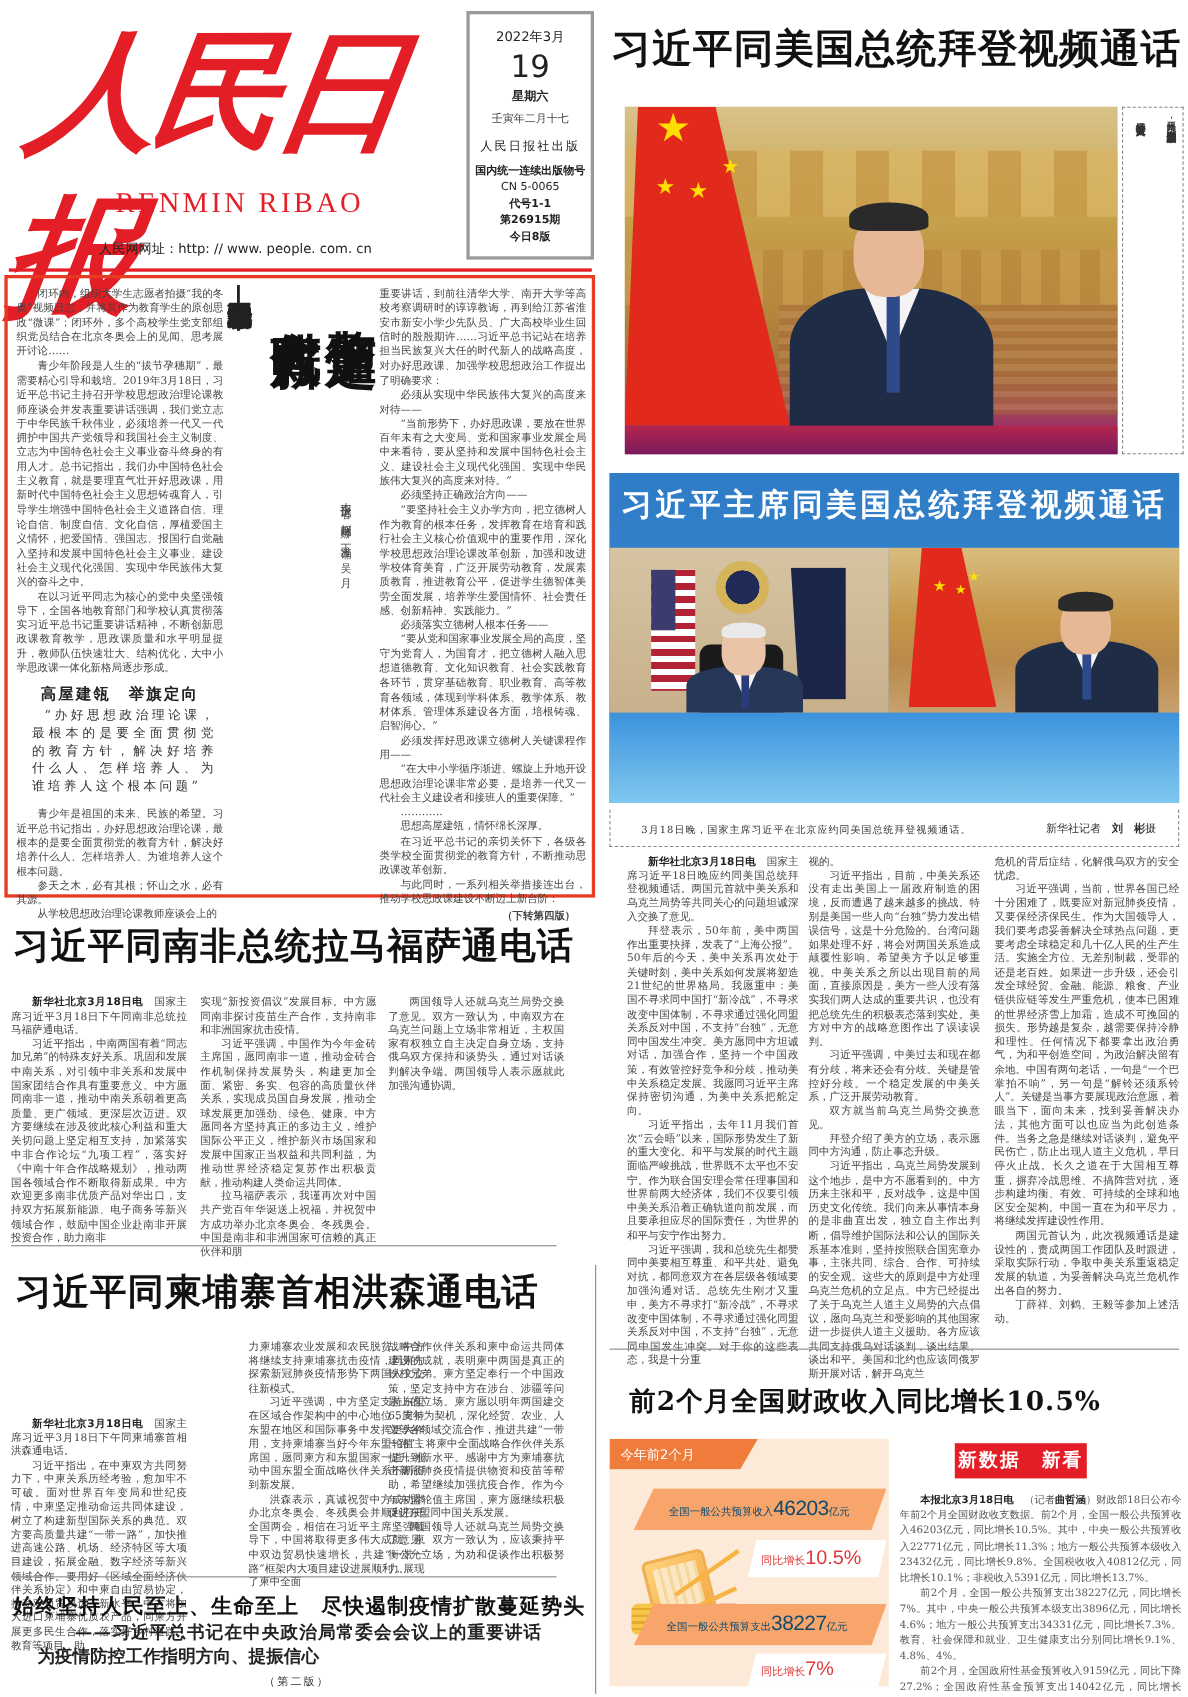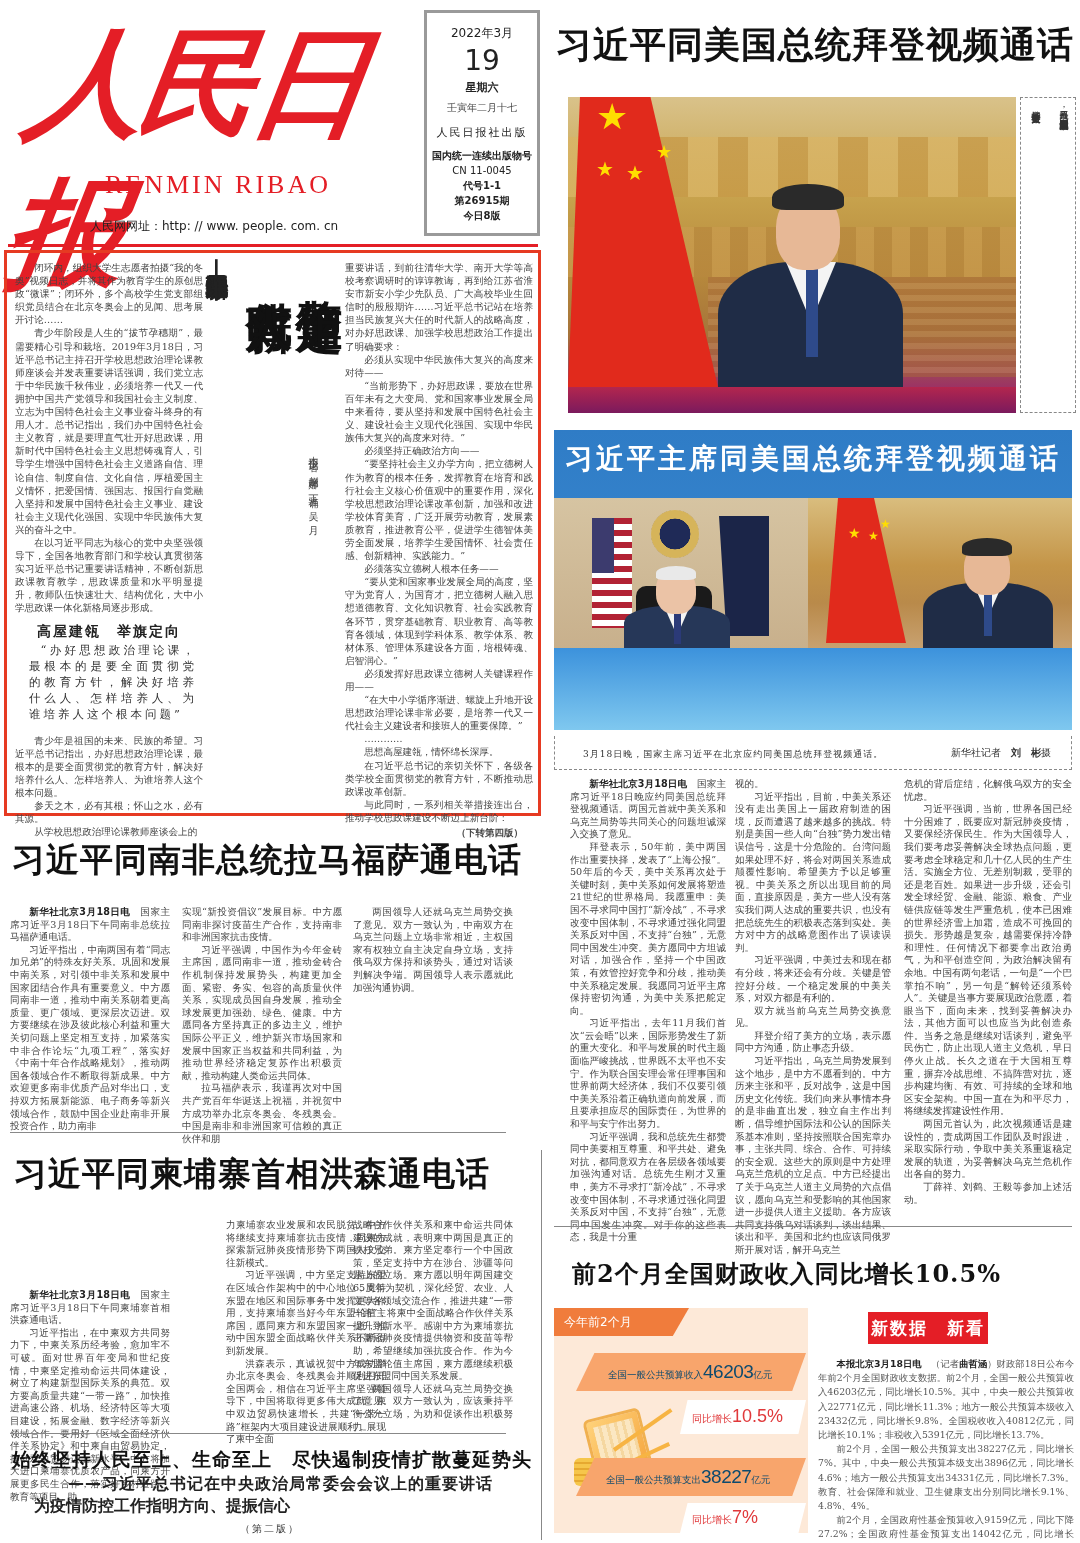--- a/index.html
+++ b/index.html
@@ -128,21 +128,21 @@
 </div>
 <div class="abs site-url">人民网网址：http: // www. people. com. cn</div>
 
 <div class="abs datebox">
   <div class="ym">2022年3月</div>
   <div class="day">19</div>
   <div class="wk">星期六</div>
   <div class="lunar">壬寅年二月十七</div>
   <div class="pub">人民日报社出版</div>
   <div class="sm b gap">国内统一连续出版物号</div>
-  <div class="sm">CN 11-0045</div>
+  <div class="sm">CN 5-0065</div>
   <div class="sm b">代号1-1</div>
   <div class="sm b">第26915期</div>
   <div class="sm b">今日8版</div>
 </div>
 <div class="abs top-rule"></div>
 
 <div class="abs lead-head">习近平同美国总统拜登视频通话</div>
 
 <div class="abs photo1">
   <div class="wall"></div>
@@ -211,21 +211,21 @@
 
 <div class="col3" style="left:570px;top:778px;width:156px;">
   <p><b>新华社北京3月18日电</b>　<span>国家主席习近平18日晚应约同美国总统拜登视频通话。两国元首就中美关系和乌克兰局势等共同关心的问题坦诚深入交换了意见。</span></p>
   <p>拜登表示，50年前，美中两国作出重要抉择，发表了“上海公报”。50年后的今天，美中关系再次处于关键时刻，美中关系如何发展将塑造21世纪的世界格局。我愿重申：美国不寻求同中国打“新冷战”，不寻求改变中国体制，不寻求通过强化同盟关系反对中国，不支持“台独”，无意同中国发生冲突。美方愿同中方坦诚对话，加强合作，坚持一个中国政策，有效管控好竞争和分歧，推动美中关系稳定发展。我愿同习近平主席保持密切沟通，为美中关系把舵定向。</p>
   <p>习近平指出，去年11月我们首次“云会晤”以来，国际形势发生了新的重大变化。和平与发展的时代主题面临严峻挑战，世界既不太平也不安宁。作为联合国安理会常任理事国和世界前两大经济体，我们不仅要引领中美关系沿着正确轨道向前发展，而且要承担应尽的国际责任，为世界的和平与安宁作出努力。</p>
   <p>习近平强调，我和总统先生都赞同中美要相互尊重、和平共处、避免对抗，都同意双方在各层级各领域要加强沟通对话。总统先生刚才又重申，美方不寻求打“新冷战”，不寻求改变中国体制，不寻求通过强化同盟关系反对中国，不支持“台独”，无意同中国发生冲突。对于你的这些表态，我是十分重</p>
 </div>
 <div class="col3" style="left:735px;top:778px;width:156px;">
   <p style="text-indent:0">视的。</p>
   <p>习近平指出，目前，中美关系还没有走出美国上一届政府制造的困境，反而遭遇了越来越多的挑战。特别是美国一些人向“台独”势力发出错误信号，这是十分危险的。台湾问题如果处理不好，将会对两国关系造成颠覆性影响。希望美方予以足够重视。中美关系之所以出现目前的局面，直接原因是，美方一些人没有落实我们两人达成的重要共识，也没有把总统先生的积极表态落到实处。美方对中方的战略意图作出了误读误判。</p>
-  <p>习近平强调，中美过去和现在都有分歧，将来还会有分歧。关键是管控好分歧。一个稳定发展的中美关系，对双方都是有利的。</p>
+  <p>习近平强调，中美过去和现在都有分歧，将来还会有分歧。关键是管控好分歧。一个稳定发展的中美关系，广泛开展劳动教育。</p>
   <p>双方就当前乌克兰局势交换意见。</p>
   <p>拜登介绍了美方的立场，表示愿同中方沟通，防止事态升级。</p>
   <p>习近平指出，乌克兰局势发展到这个地步，是中方不愿看到的。中方历来主张和平，反对战争，这是中国历史文化传统。我们向来从事情本身的是非曲直出发，独立自主作出判断，倡导维护国际法和公认的国际关系基本准则，坚持按照联合国宪章办事，主张共同、综合、合作、可持续的安全观。这些大的原则是中方处理乌克兰危机的立足点。中方已经提出了关于乌克兰人道主义局势的六点倡议，愿向乌克兰和受影响的其他国家进一步提供人道主义援助。各方应该共同支持俄乌对话谈判，谈出结果、谈出和平。美国和北约也应该同俄罗斯开展对话，解开乌克兰</p>
 </div>
 <div class="col3" style="left:904px;top:778px;width:168px;">
   <p style="text-indent:0">危机的背后症结，化解俄乌双方的安全忧虑。</p>
   <p>习近平强调，当前，世界各国已经十分困难了，既要应对新冠肺炎疫情，又要保经济保民生。作为大国领导人，我们要考虑妥善解决全球热点问题，更要考虑全球稳定和几十亿人民的生产生活。实施全方位、无差别制裁，受罪的还是老百姓。如果进一步升级，还会引发全球经贸、金融、能源、粮食、产业链供应链等发生严重危机，使本已困难的世界经济雪上加霜，造成不可挽回的损失。形势越是复杂，越需要保持冷静和理性。任何情况下都要拿出政治勇气，为和平创造空间，为政治解决留有余地。中国有两句老话，一句是“一个巴掌拍不响”，另一句是“解铃还须系铃人”。关键是当事方要展现政治意愿，着眼当下，面向未来，找到妥善解决办法，其他方面可以也应当为此创造条件。当务之急是继续对话谈判，避免平民伤亡，防止出现人道主义危机，早日停火止战。长久之道在于大国相互尊重，摒弃冷战思维、不搞阵营对抗，逐步构建均衡、有效、可持续的全球和地区安全架构。中国一直在为和平尽力，将继续发挥建设性作用。</p>
   <p>两国元首认为，此次视频通话是建设性的，责成两国工作团队及时跟进，采取实际行动，争取中美关系重返稳定发展的轨道，为妥善解决乌克兰危机作出各自的努力。</p>
   <p>丁薛祥、刘鹤、王毅等参加上述活动。</p>
 </div>

